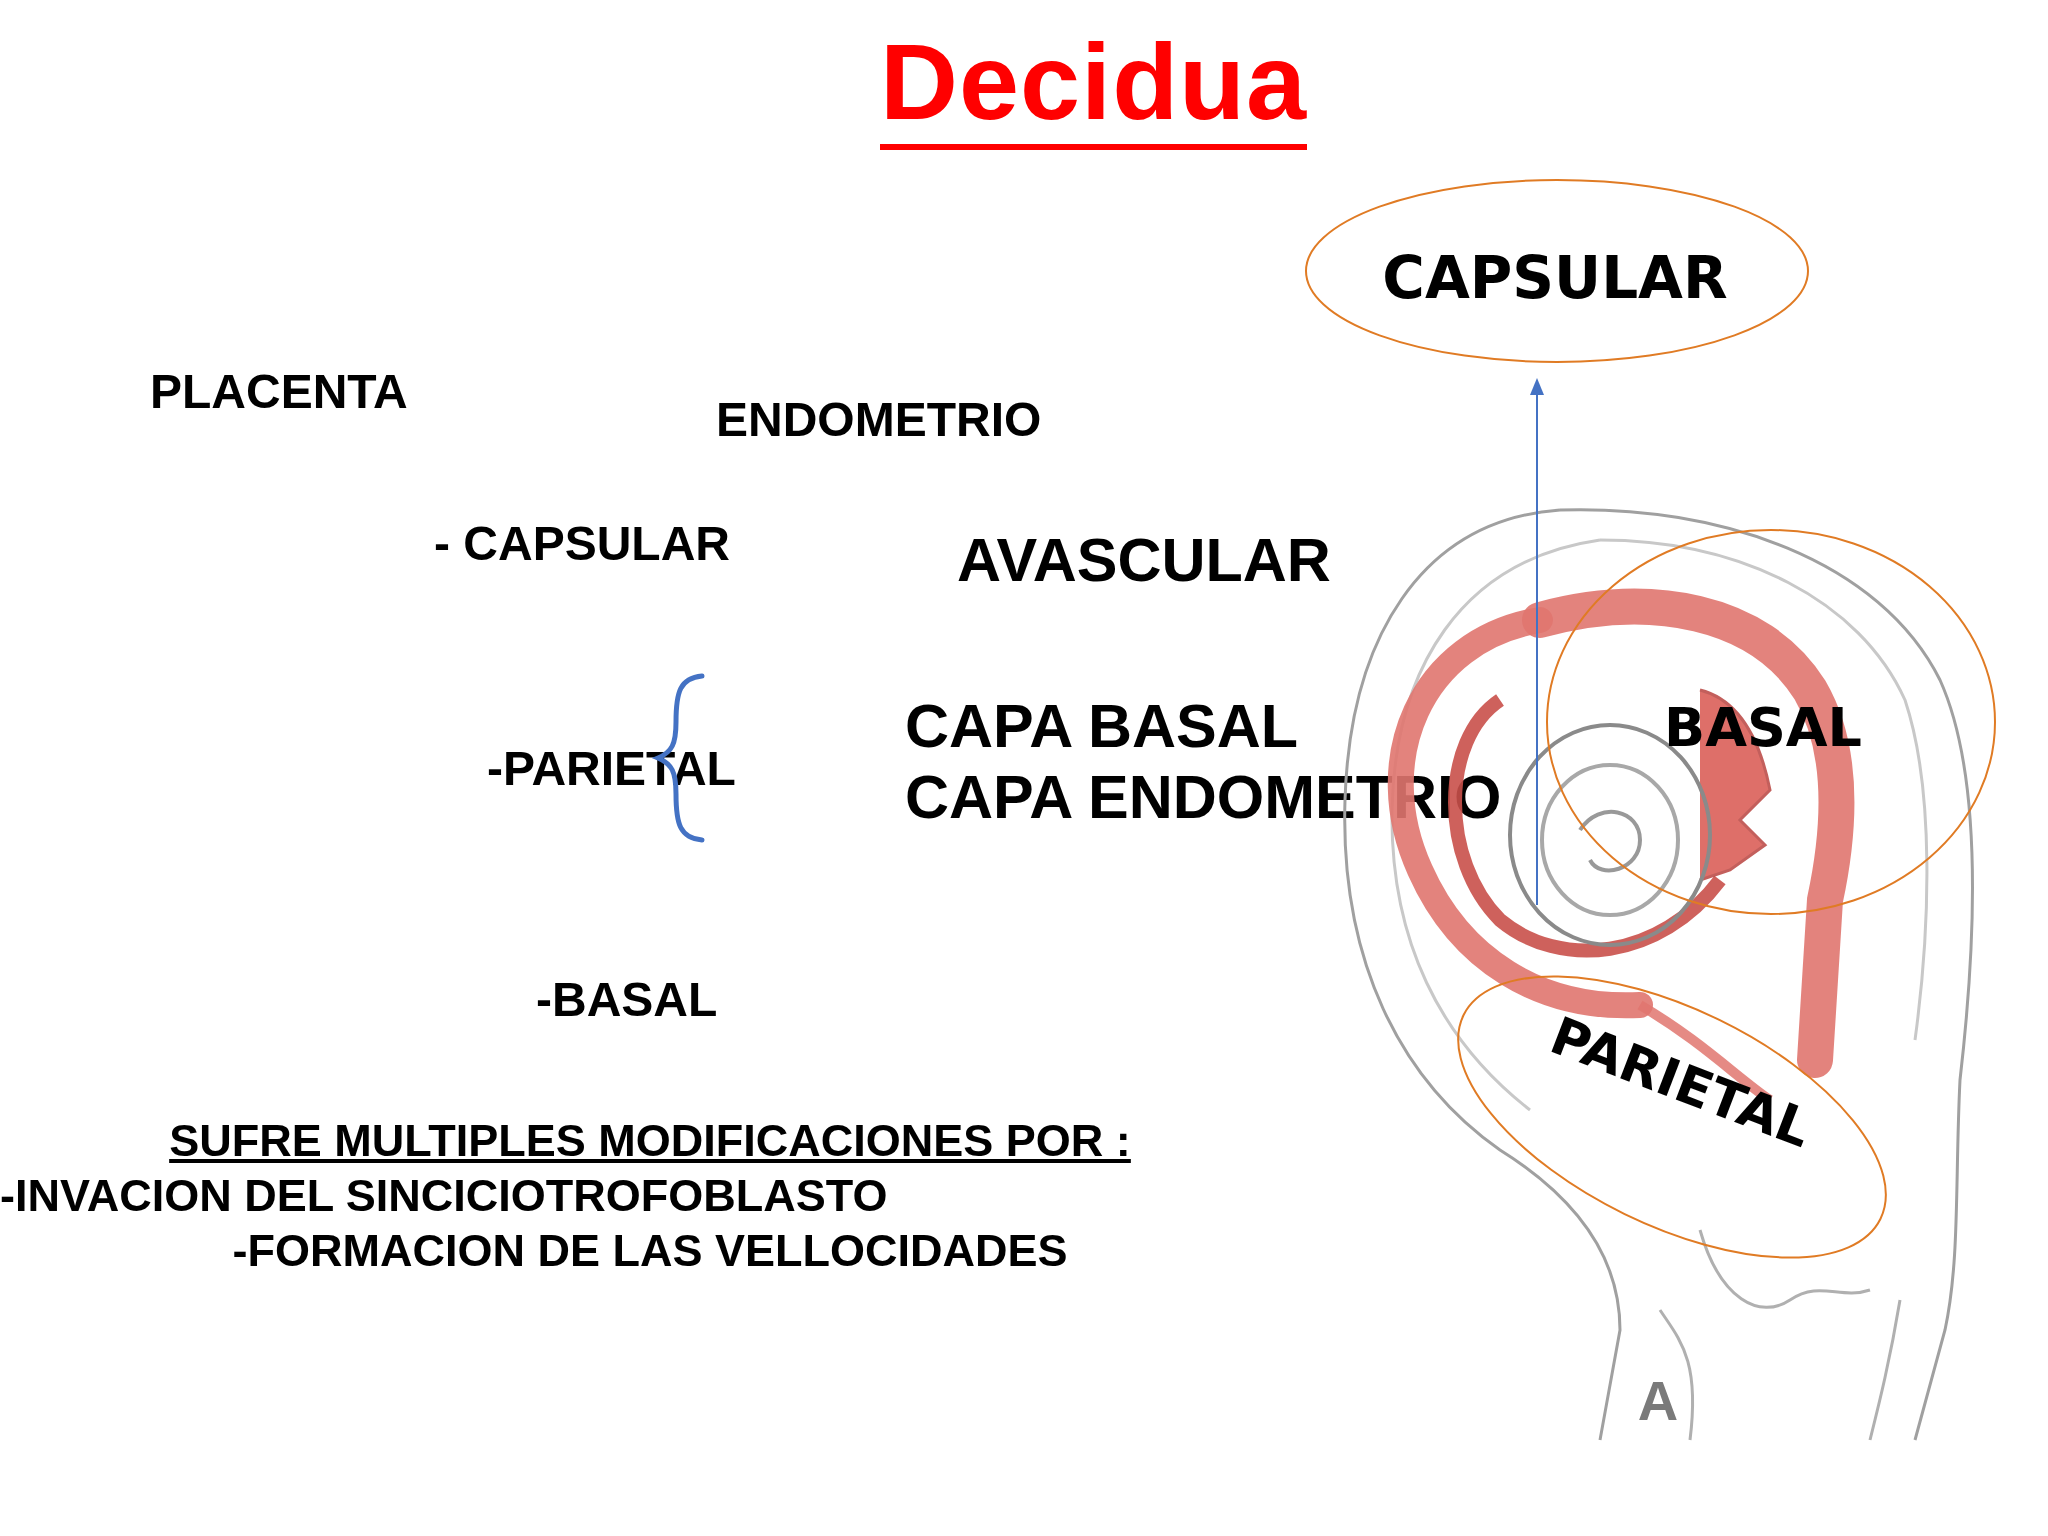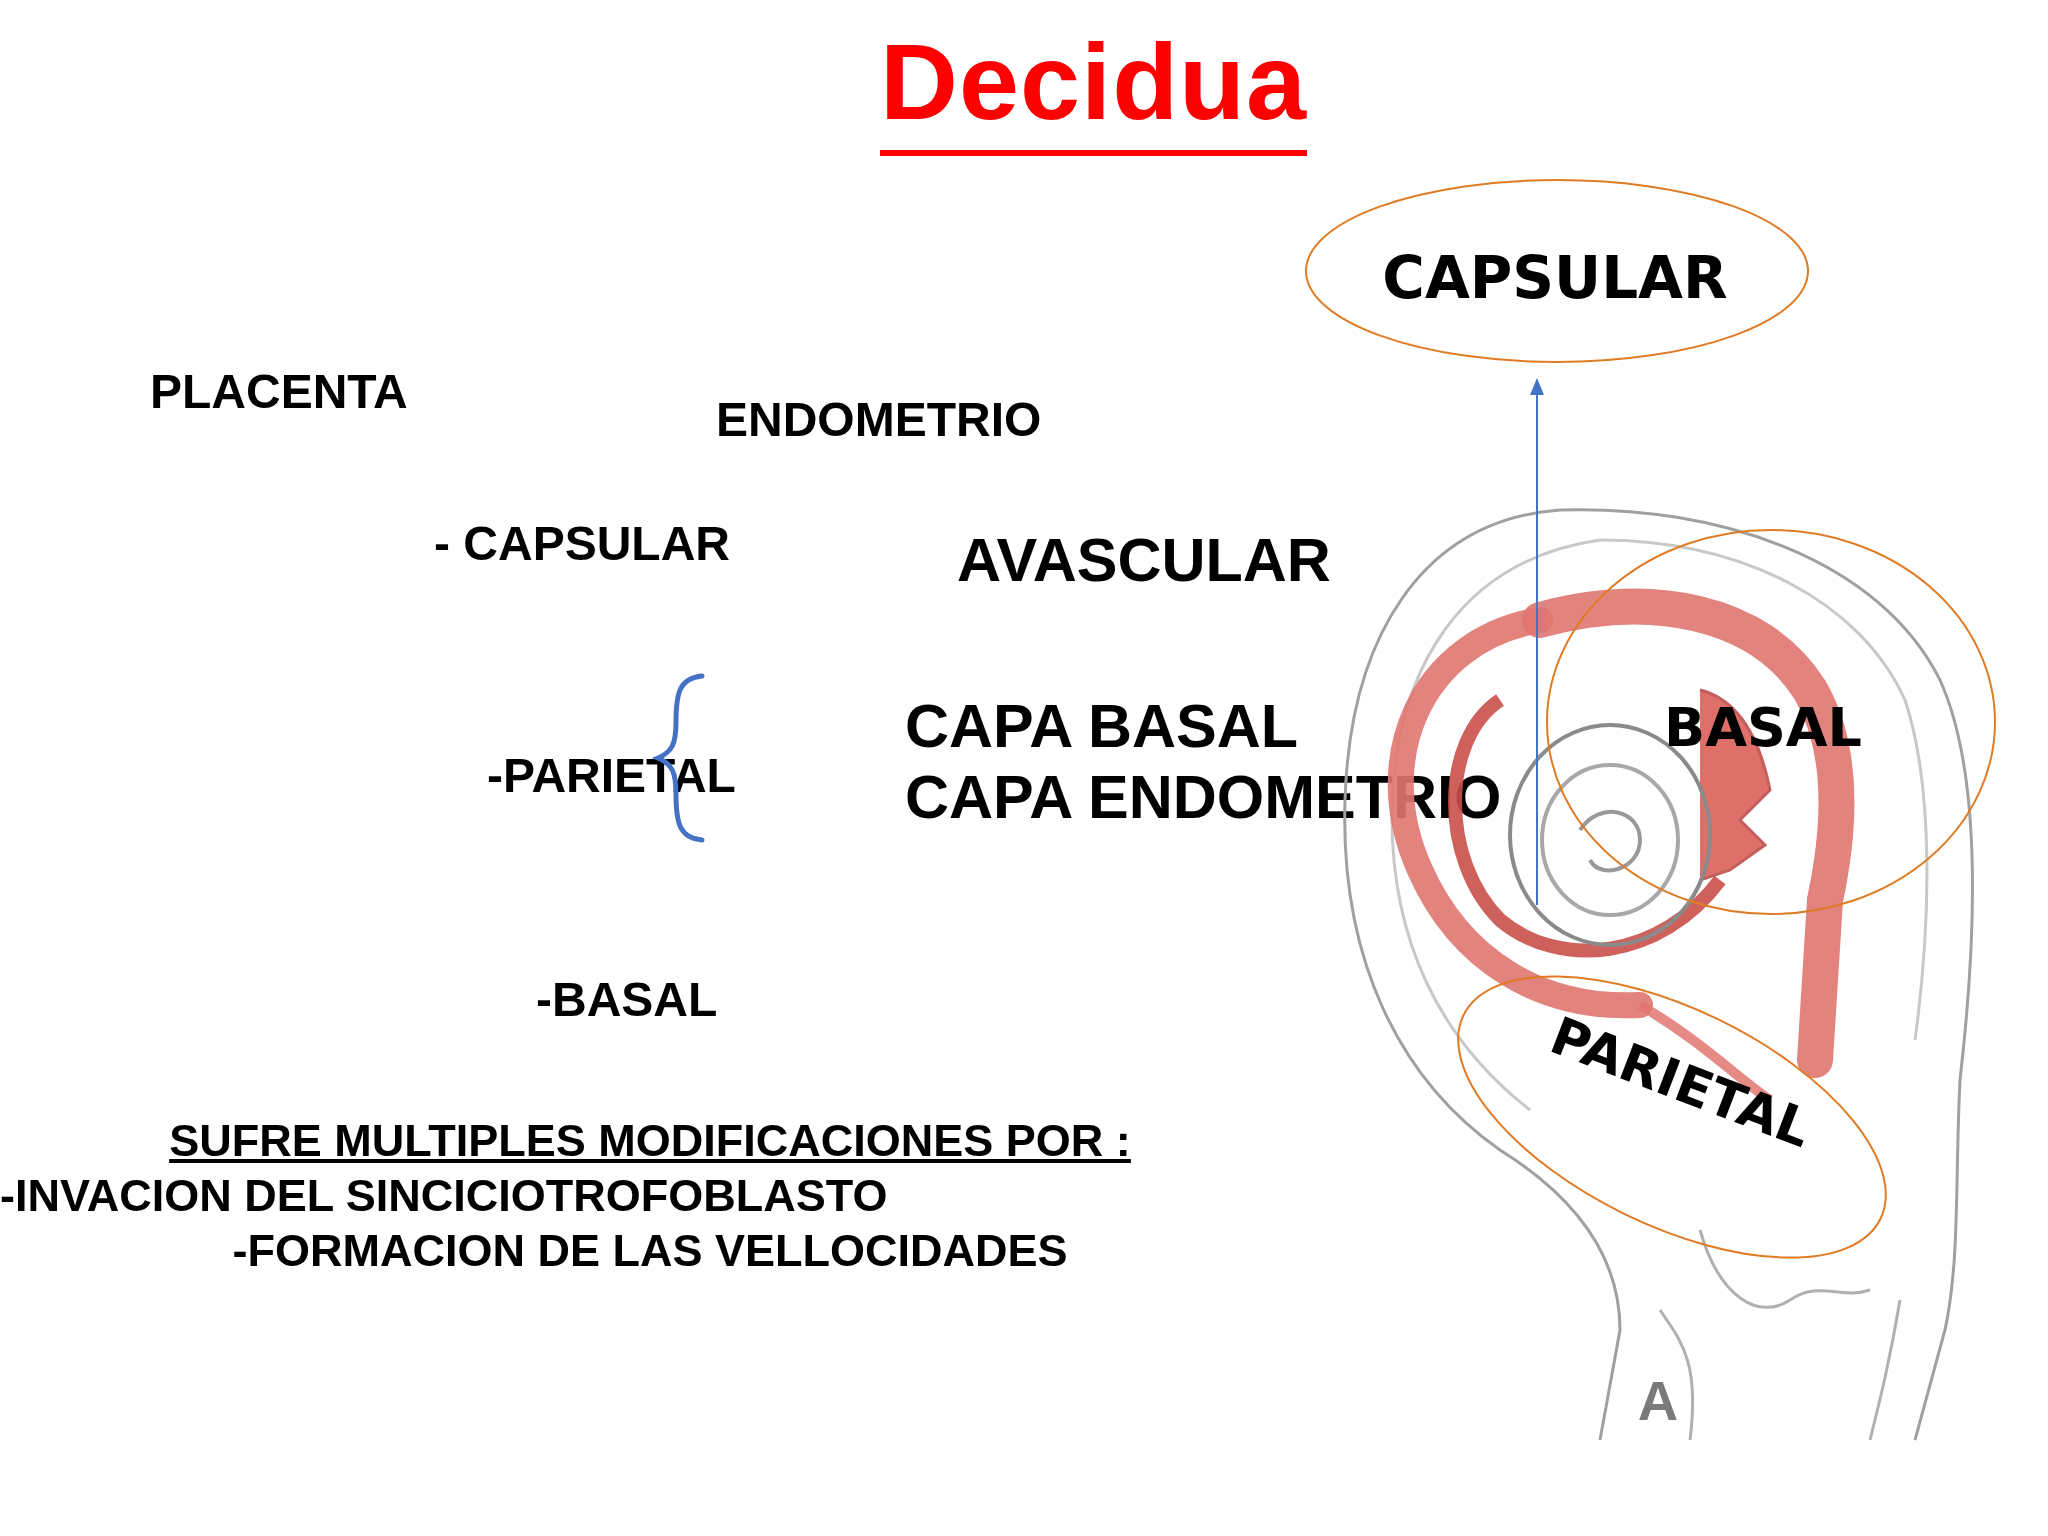--- a/index.html
+++ b/index.html
@@ -6,40 +6,40 @@
     body {
       width: 2048px; height: 1536px; position: relative; overflow: hidden;
       background: #ffffff;
       font-family: "Liberation Sans", "DejaVu Sans", sans-serif;
       color: #000;
     }
     .abs { position: absolute; white-space: nowrap; line-height: 1; }
     .title {
       left: 880px; top: 28px; font-size: 108px; font-weight: bold;
       color: #ff0000; letter-spacing: 1px;
-      border-bottom: 6px solid #ff0000; padding-bottom: 14px;
+      border-bottom: 6px solid #ff0000; padding-bottom: 8px;
     }
     .h1 { font-size: 48px; font-weight: bold; }
     .h2 { font-size: 61px; font-weight: bold; }
     .h3 { font-size: 45px; font-weight: bold; }
     .diagram { position: absolute; left: 0; top: 0; width: 2048px; height: 1536px; }
     .dlabel { font-family: "DejaVu Sans", sans-serif; font-weight: bold; color: #000; }
   </style>
 </head>
 <body>
 
 <div class="abs title">Decidua</div>
 
 <div class="abs h1" style="left:150px; top:368px;">PLACENTA</div>
 <div class="abs h1" style="left:716px; top:368px;margin-top:28px;">ENDOMETRIO</div>
 
 <div class="abs h1" style="left:434px; top:520px;">- CAPSULAR</div>
 <div class="abs h2" style="left:957px; top:530px;">AVASCULAR</div>
 
-<div class="abs h1" style="left:487px; top:745px;margin-top:7px;">-PARIETAL</div>
+<div class="abs h1" style="left:487px; top:745px;">-PARIETAL</div>
 
 <svg class="abs" style="left:650px; top:672px;" width="60" height="172" viewBox="0 0 60 172">
   <path d="M52 4 C30 6, 26 20, 26 50 C26 72, 22 80, 8 86 C22 92, 26 100, 26 122 C26 152, 30 166, 52 168" fill="none" stroke="#4472c4" stroke-width="5" stroke-linecap="round"></path>
 </svg>
 
 <div class="abs h2" style="left:905px; top:696px;">CAPA BASAL</div>
 <div class="abs h2" style="left:905px; top:767px;">CAPA ENDOMETRIO</div>
 
 <div class="abs h1" style="left:536px; top:976px;">-BASAL</div>
 

